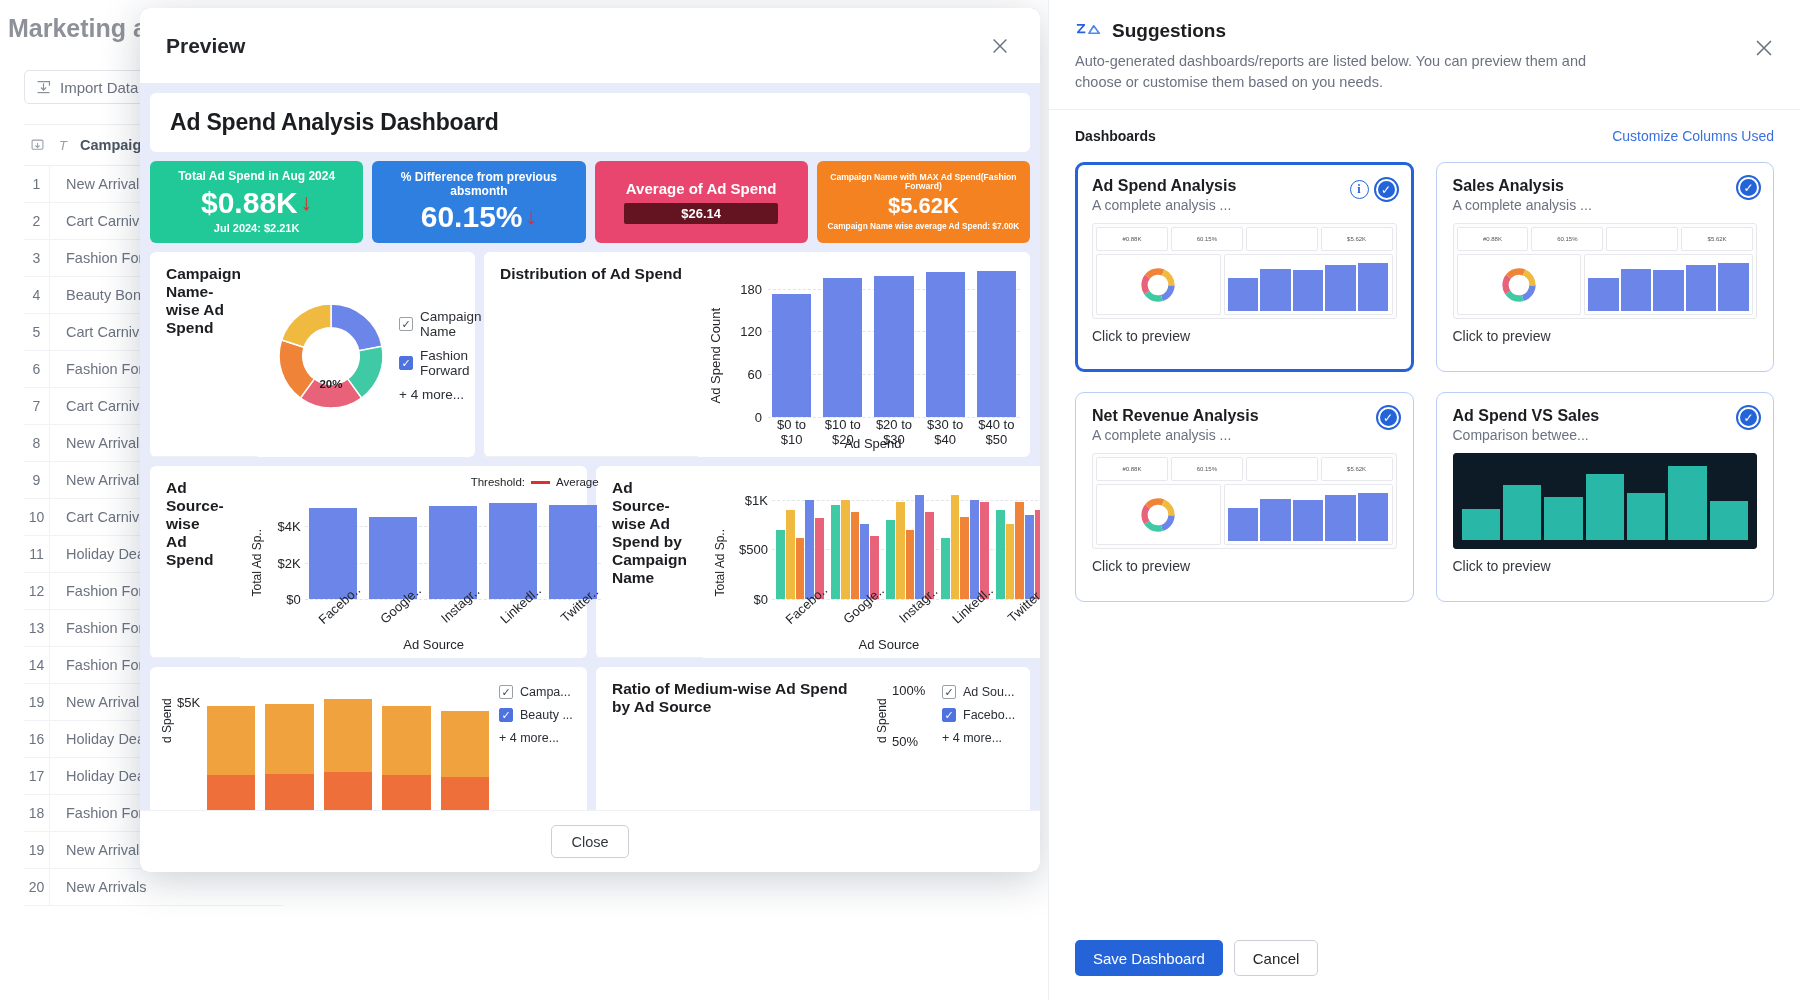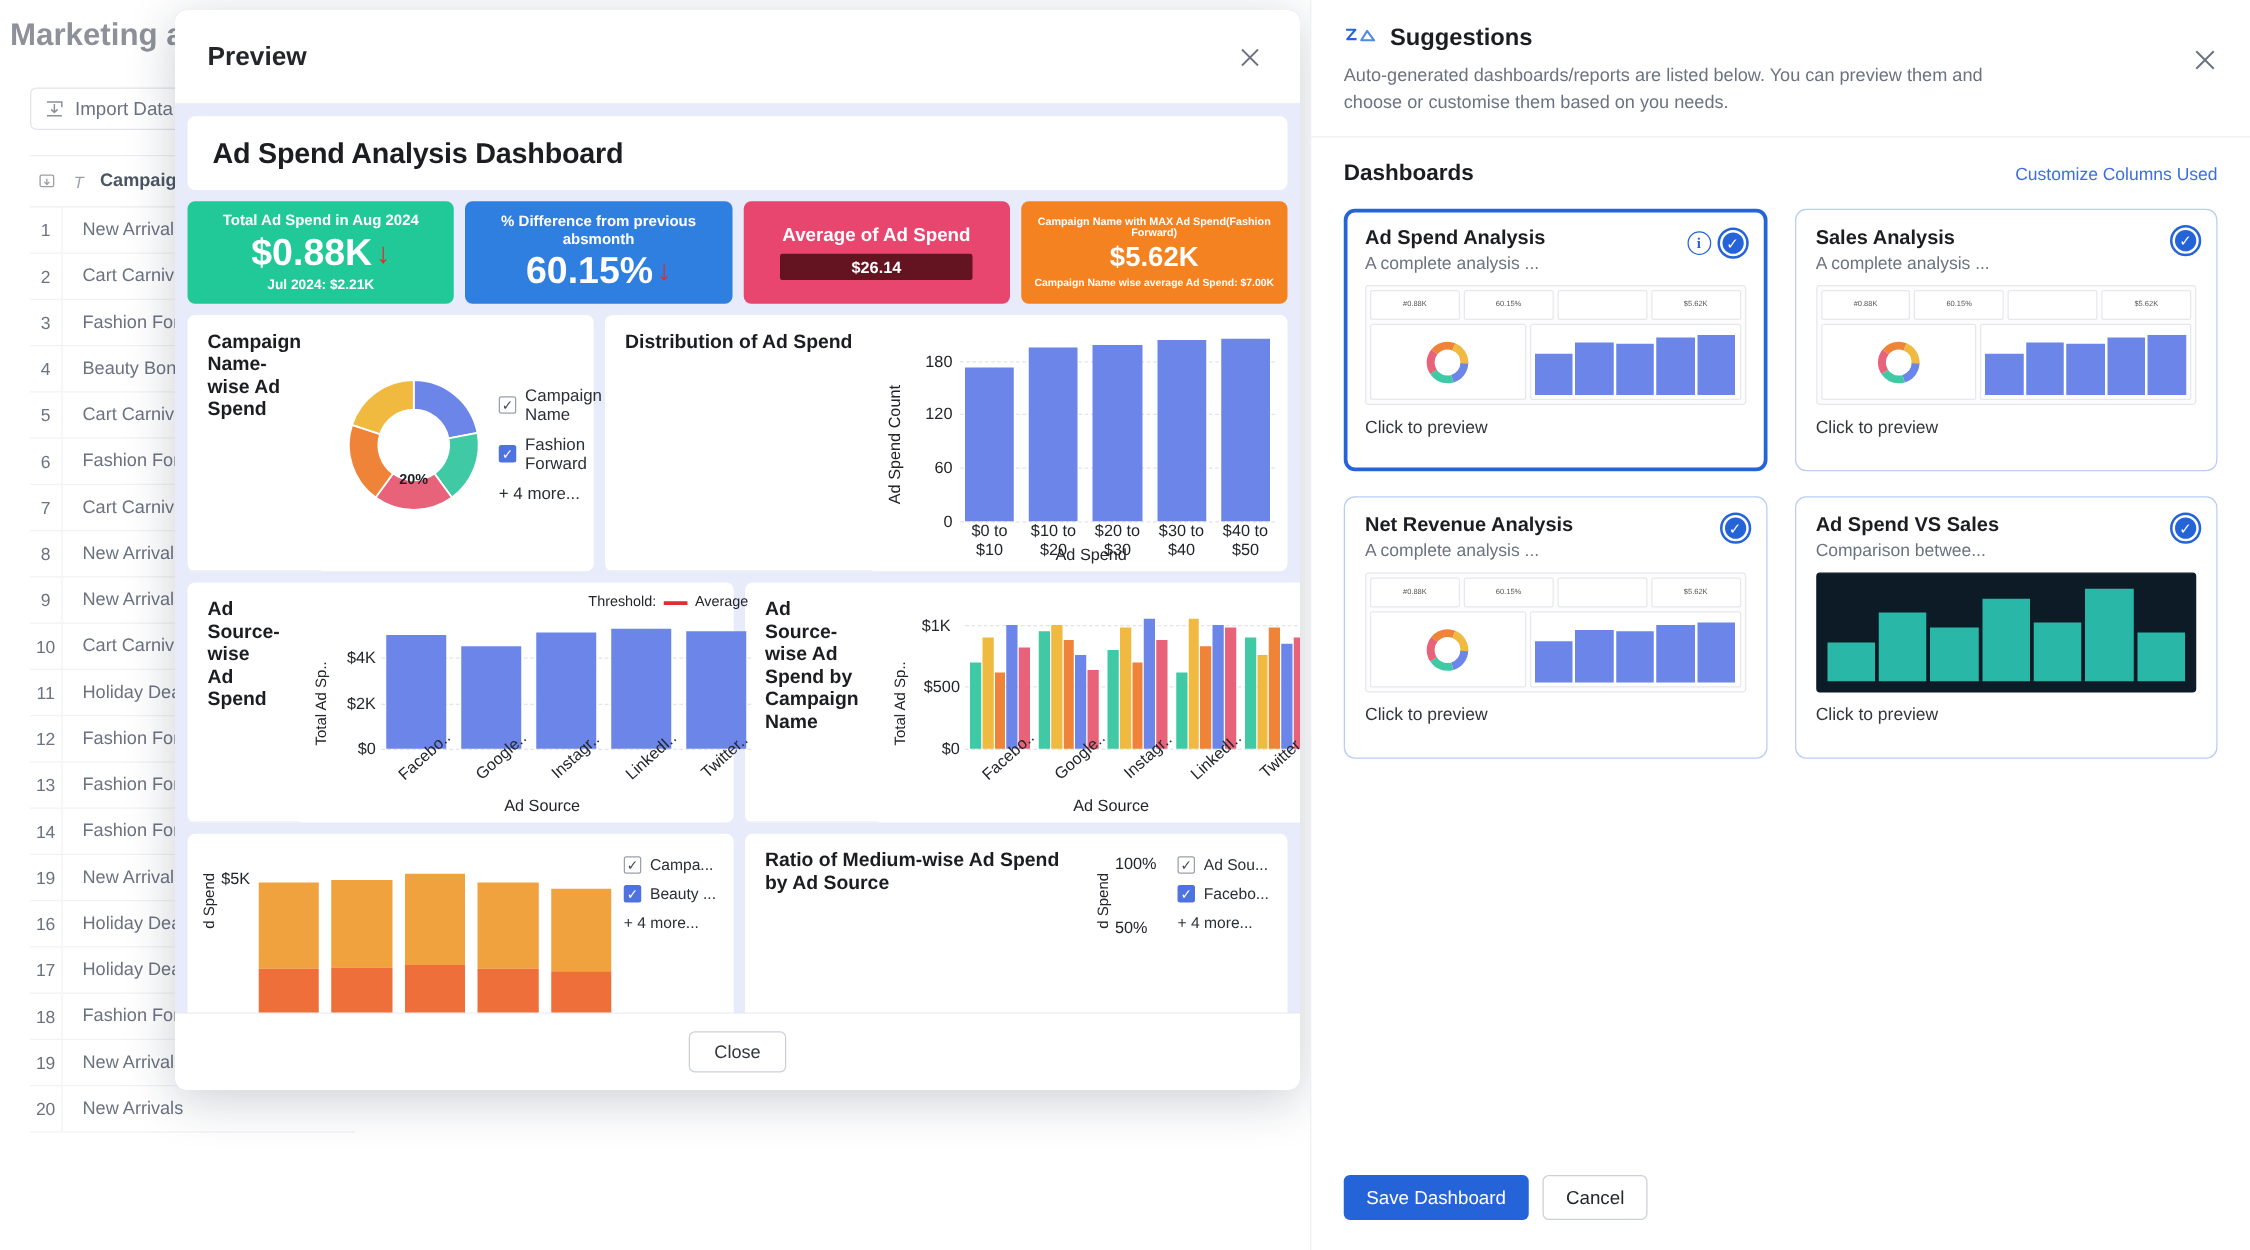--- a/index.html
+++ b/index.html
@@ -141,21 +141,21 @@
     display: flex; flex-direction: column;
   }
   .sugg-head { padding: 20px 26px 16px 26px; border-bottom: 1px solid #eceef1; position: relative;}
   .sugg-title { display: flex; align-items: center; gap: 9px; }
   .sugg-title .t { font-size: 19px; font-weight: 700; color: #1b1d21; }
   .sugg-desc { margin-top: 9px; font-size: 14.5px; color: #6b7280; line-height: 1.45; max-width: 560px;}
   .sugg-x { position: absolute; right: 22px; top: 36px; width: 26px; height: 26px; color:#6b7280; cursor:pointer;}
   .sugg-sub {
     display: flex; align-items: center; padding: 18px 26px 10px 26px;
   }
-  .sugg-sub h3 { font-size: 18px; font-weight: 700; color: #1b1d21; }
+  .sugg-sub h3 { font-size: 14px; font-weight: 700; color: #1b1d21; }
   .customize-link { margin-left: auto; font-size: 14px; color: #3a6fe0; cursor: pointer; }
 
   .cards-grid {
     padding: 8px 26px; display: grid; grid-template-columns: 1fr 1fr; gap: 20px 22px;
     align-content: start;
   }
   .dcard {
     border: 1px solid #b9cdf5; border-radius: 9px; background: #fff;
     padding: 14px 16px 14px 16px; position: relative; min-height: 210px;
   }
@@ -487,21 +487,21 @@
                 <div style="display:flex;align-items:center;padding-right:3px">
                   <div class="axis-label-y" style="font-size:12px">Total Ad Sp..</div>
                 </div>
                 <div style="flex:1;display:flex;flex-direction:column">
                   <div id="srccamp-plot" style="flex:1;position:relative;margin-top:6px">
                       <div style="position: absolute; left: 42px; right: 0px; top: 100%; border-top: 1px dashed rgb(226, 228, 234);"></div>
                       <div class="tick" style="position: absolute; left: 0px; width: 38px; text-align: right; top: 100%; transform: translateY(-50%);">$0</div>
                       <div style="position: absolute; left: 42px; right: 0px; top: 58.3333%; border-top: 1px dashed rgb(226, 228, 234);"></div>
                       <div class="tick" style="position: absolute; left: 0px; width: 38px; text-align: right; top: 58.3333%; transform: translateY(-50%);">$500</div>
                       <div style="position: absolute; left: 42px; right: 0px; top: 16.6667%; border-top: 1px dashed rgb(226, 228, 234);"></div>
-                      <div class="tick" style="position: absolute; left: 0px; width: 38px; text-align: center; top: 16.6667%; transform: translateY(-50%);">$1K</div>
+                      <div class="tick" style="position: absolute; left: 0px; width: 38px; text-align: right; top: 16.6667%; transform: translateY(-50%);">$1K</div>
                       <div style="position: absolute; inset: 0px 4px 0px 46px; display: flex; align-items: flex-end; gap: 7px;">
                         <div style="flex: 1 1 0%; height: 100%; display: flex; align-items: flex-end; gap: 1px;">
                           <div style="flex: 1 1 0%; height: 58.3333%; background: rgb(63, 201, 165);"></div>
                           <div style="flex: 1 1 0%; height: 75%; background: rgb(240, 185, 63);"></div>
                           <div style="flex: 1 1 0%; height: 51.6667%; background: rgb(239, 131, 55);"></div>
                           <div style="flex: 1 1 0%; height: 83.3333%; background: rgb(107, 134, 232);"></div>
                           <div style="flex: 1 1 0%; height: 68.3333%; background: rgb(232, 99, 122);"></div>
                         </div>
                         <div style="flex: 1 1 0%; height: 100%; display: flex; align-items: flex-end; gap: 1px;">
                           <div style="flex: 1 1 0%; height: 79.1667%; background: rgb(63, 201, 165);"></div>

